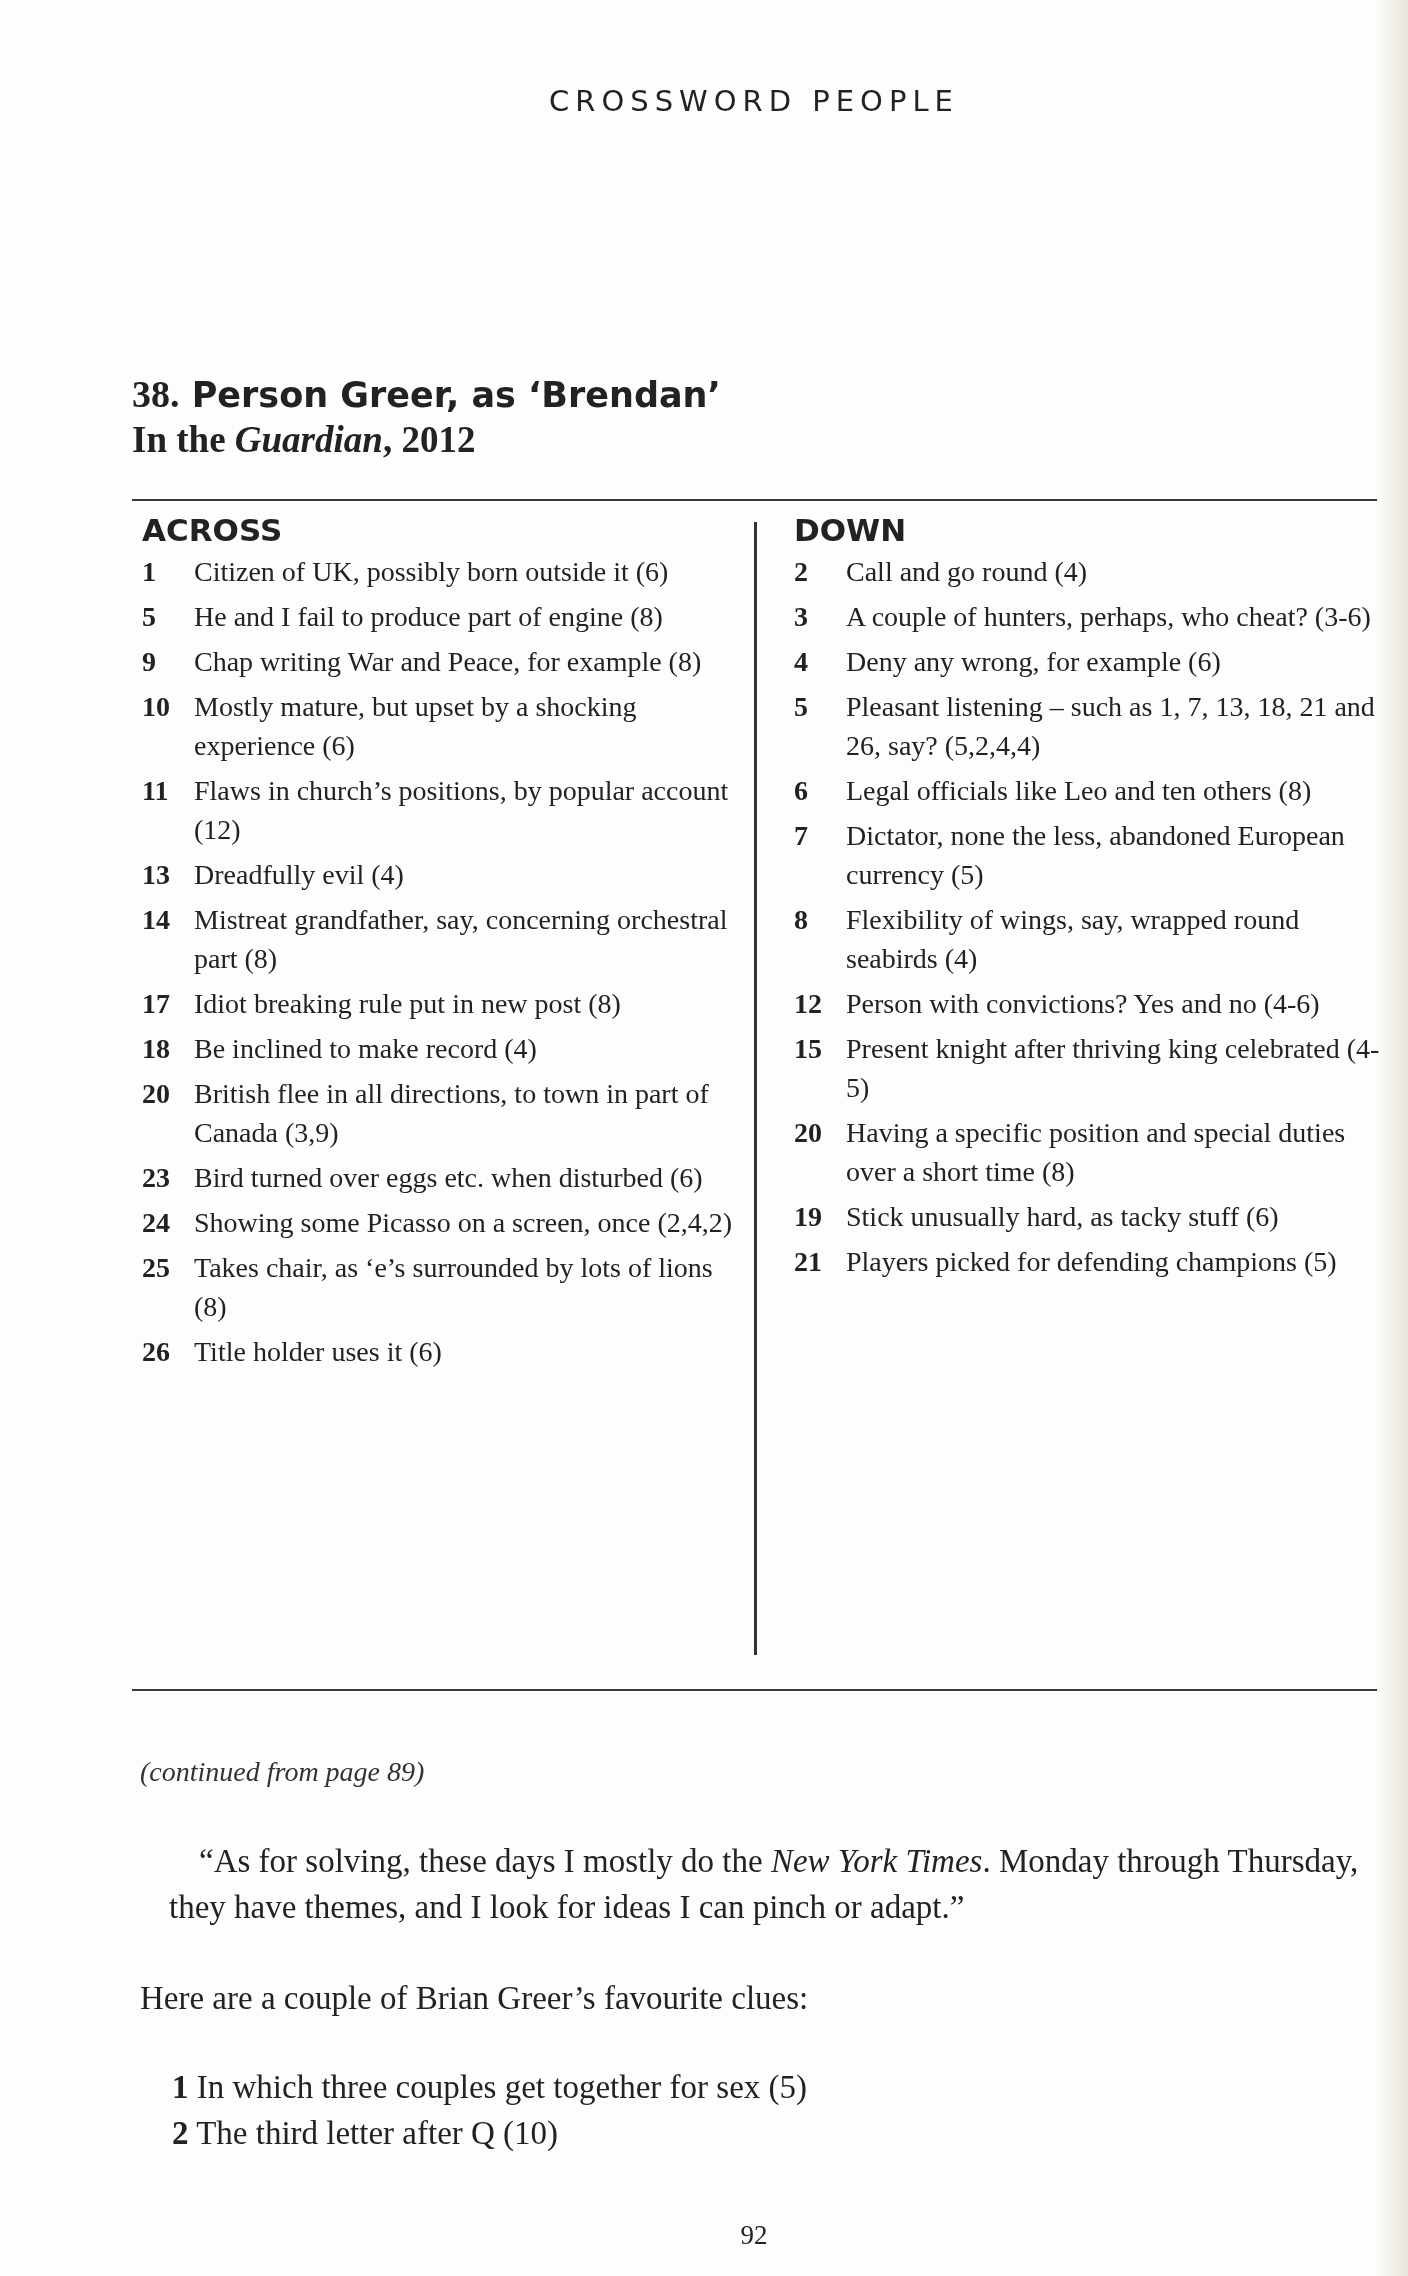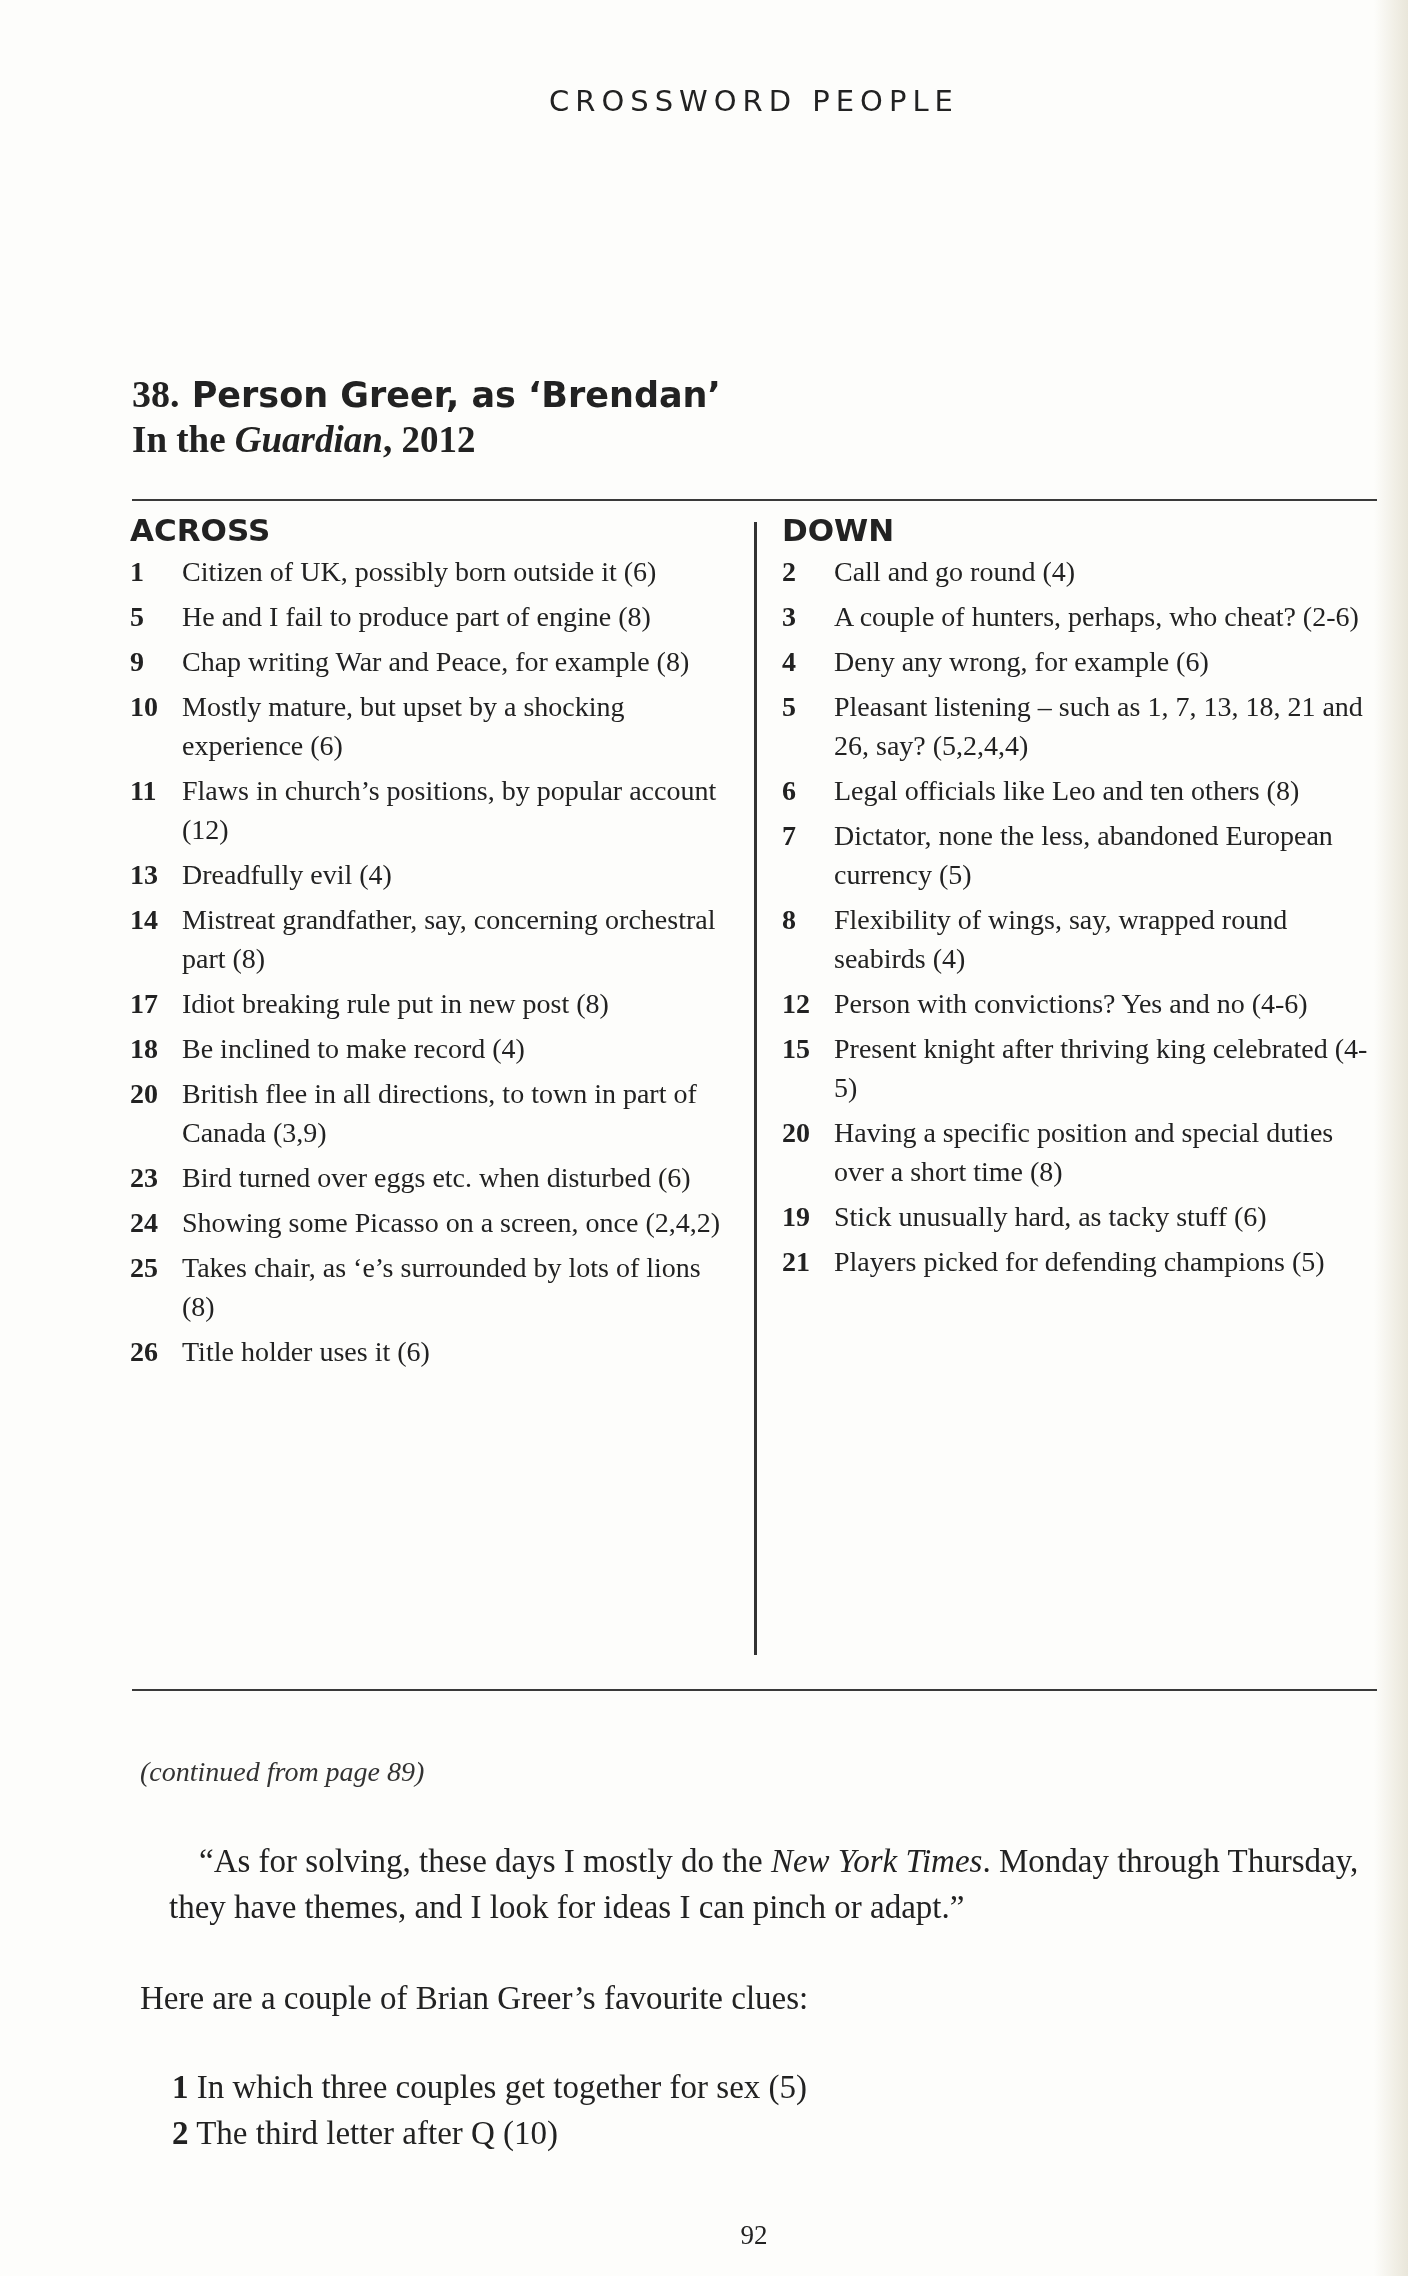--- a/index.html
+++ b/index.html
@@ -28,21 +28,21 @@
   }
   .title-line1 .num { font-family: "Liberation Serif", serif; font-size: 38px; text-align: right; }
   .title-line2 { font-weight: bold; font-size: 37px; line-height: 46px; color: #222; }
   .title-line2 i { font-weight: bold; }
   .rule { position: absolute; height: 2px; background: #3a3a3a; }
   .rule.top { left: 132px; top: 499px; width: 1245px; }
   .rule.bottom { left: 132px; top: 1689px; width: 1245px; }
   .col-divider {
     position: absolute; left: 754px; top: 522px; width: 3px; height: 1133px; background: #333;
   }
-  .clue-col { position: absolute; top: 510px; }
+  .clue-col { position: absolute; top: 510px; margin-left: 12px; }
   .clue-col.across { left: 130px; width: 600px; }
   .clue-col.down { left: 782px; width: 590px; }
   .section-head {
     font-family: "DejaVu Sans", "Liberation Sans", sans-serif;
     font-weight: bold; font-size: 31px; line-height: 40px; color: #222;
     margin-bottom: 2px;
   }
   .clue {
     display: flex; font-size: 28px; line-height: 39px; margin-bottom: 6px; color: #222;
   }
@@ -140,21 +140,21 @@
 </div>
 
 <div class="clue-col down">
   <div class="section-head">DOWN</div>
   <div class="clue">
       <span class="n">2</span>
       <span class="t">Call and go round (4)</span>
     </div>
   <div class="clue">
       <span class="n">3</span>
-      <span class="t">A couple of hunters, perhaps, who cheat? (2-6)</span>
+      <span class="t">A couple of hunters, perhaps, who cheat? (3-6)</span>
     </div>
   <div class="clue">
       <span class="n">4</span>
       <span class="t">Deny any wrong, for example (6)</span>
     </div>
   <div class="clue">
       <span class="n">5</span>
       <span class="t">Pleasant listening – such as 1, 7, 13, 18, 21 and 26, say? (5,2,4,4)</span>
     </div>
   <div class="clue">

